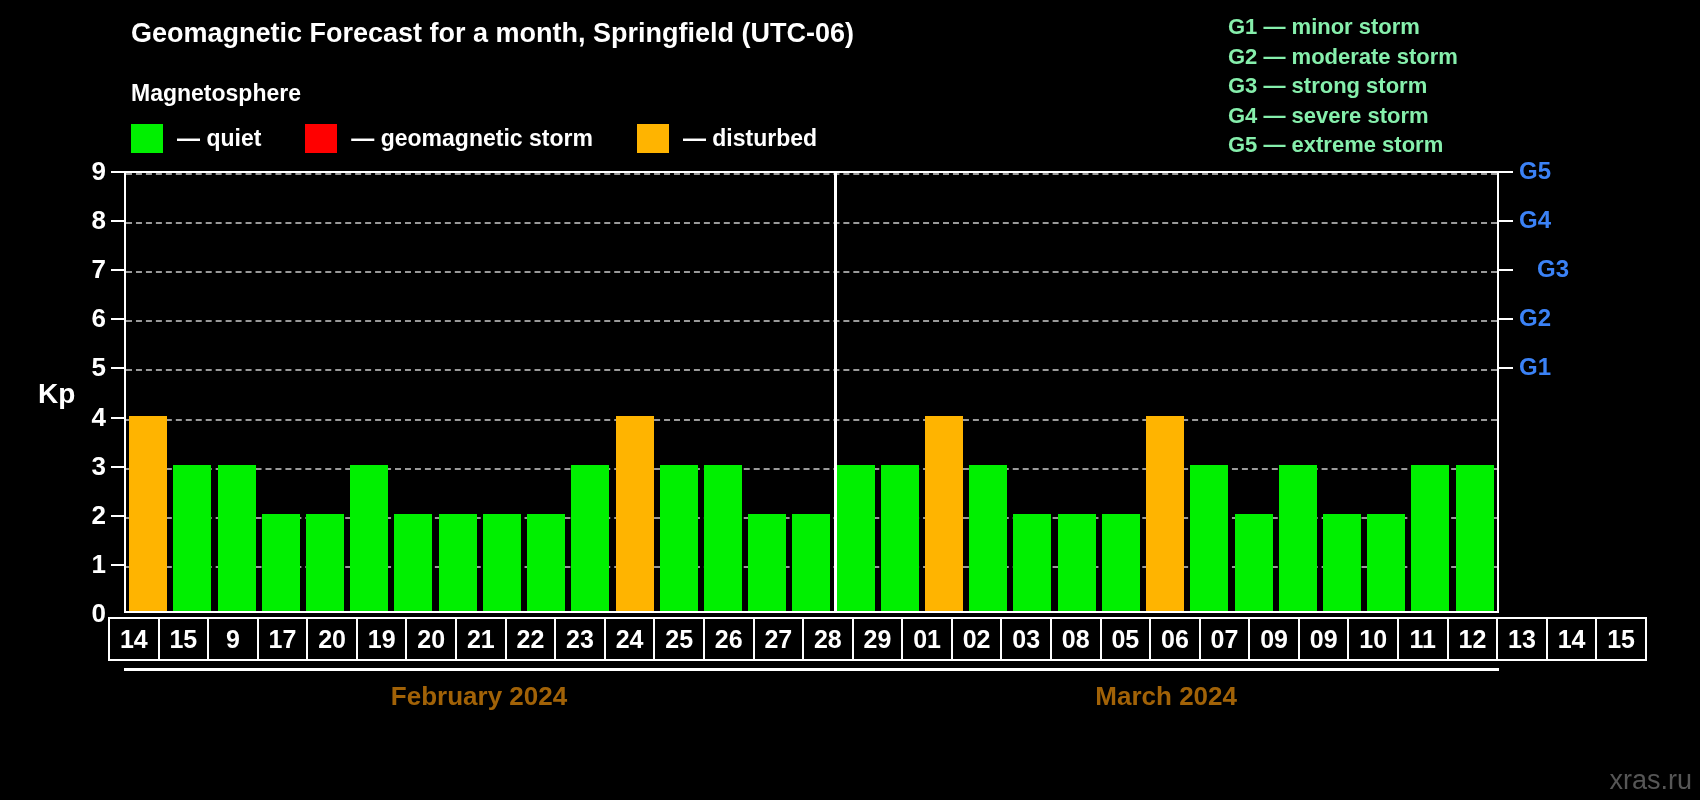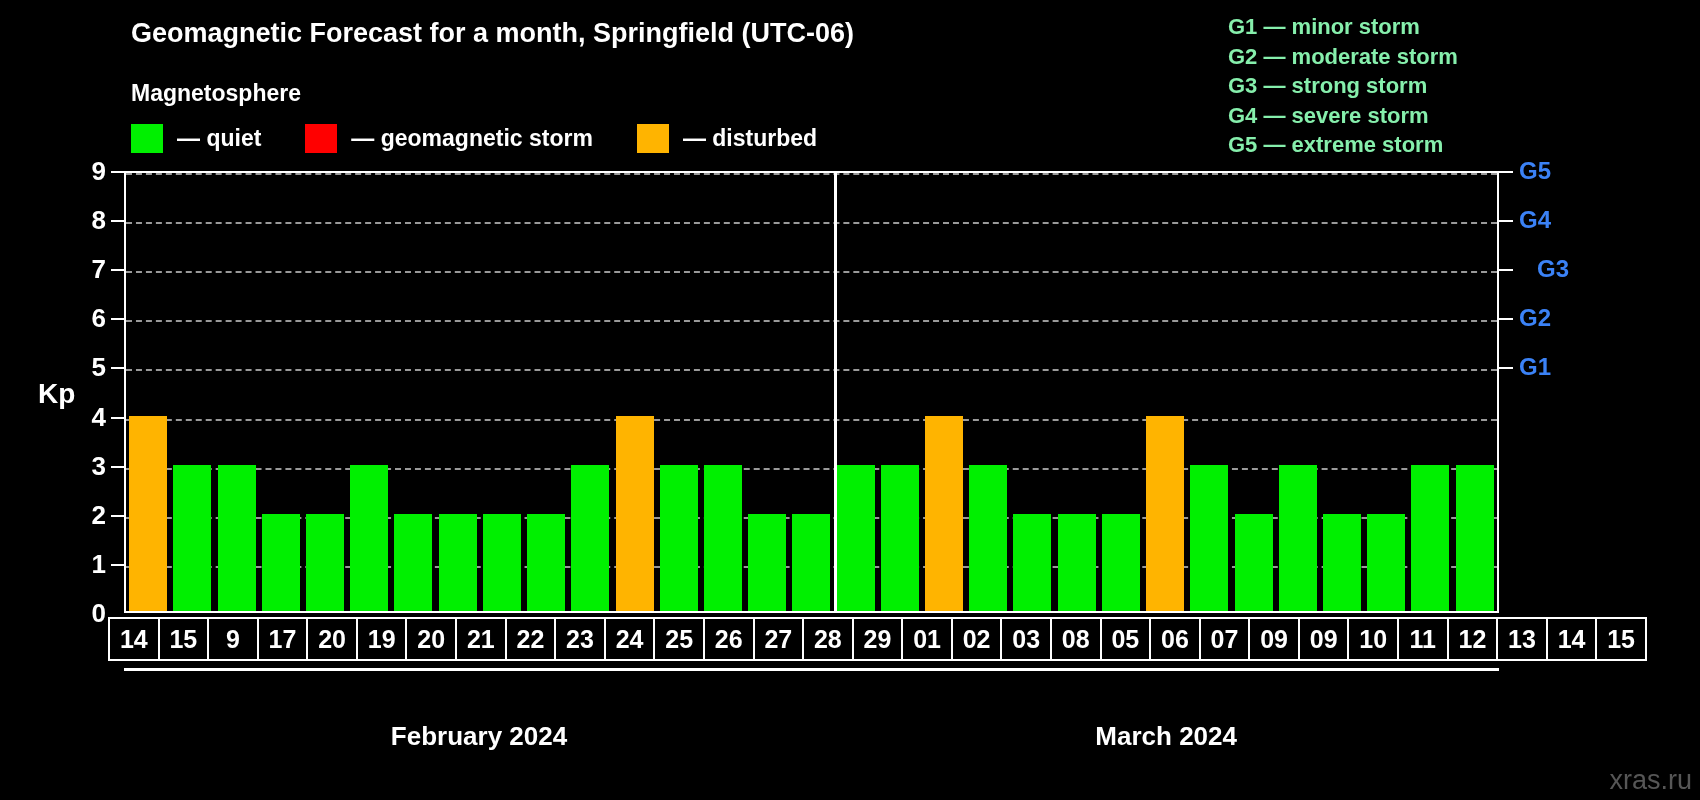--- a/index.html
+++ b/index.html
@@ -113,23 +113,22 @@
     display: flex; align-items: center; justify-content: center;
   }
   .baseline {
     position: absolute; left: 124px; top: 668px; width: 1375px; height: 3px;
     background: #fff;
   }
 
   
   .month-caption {
     position: absolute; top: 681px;
-    font-size: 26px; font-weight: bold; color: #ffffff;
+    font-size: 26px; font-weight: bold; color: #a16207;
     white-space: nowrap;
-    margin-top: 40px;
   }
 
   .watermark {
     position: absolute; right: 8px; bottom: 4px;
     font-size: 27px; color: #565656; font-weight: normal;
   }
 </style>
 </head>
 <body>
 

